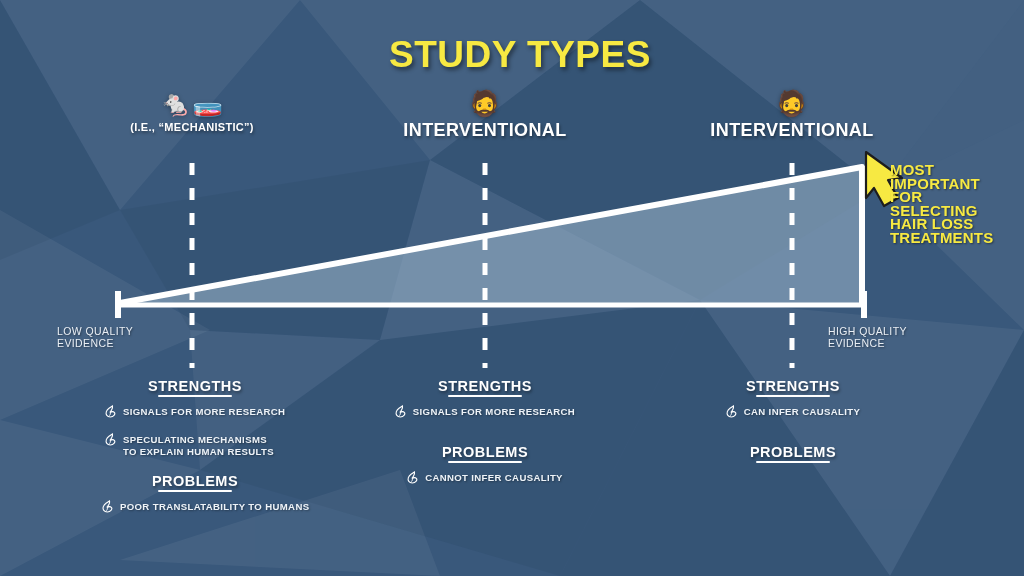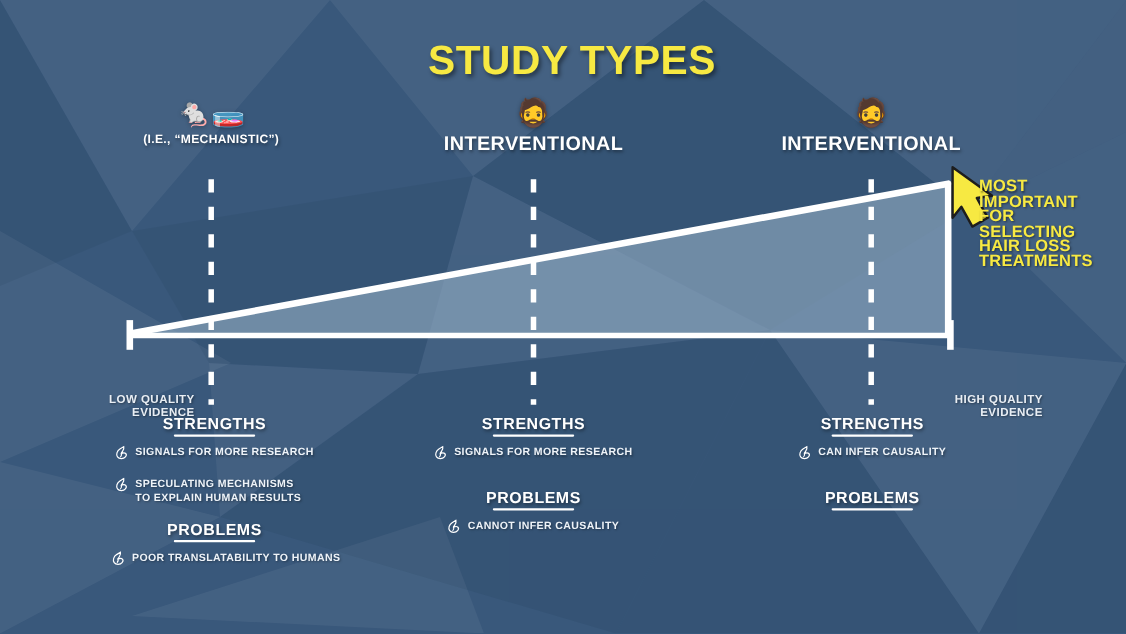--- a/index.html
+++ b/index.html
@@ -34,24 +34,23 @@
   .col-title{
     color:#ffffff;font-weight:bold;font-size:18px;letter-spacing:.4px;
     text-shadow:1px 2px 3px rgba(0,0,0,.4);
   }
   .col-sub{
     color:#ffffff;font-weight:bold;font-size:11px;letter-spacing:.3px;
     margin-top:1px;text-shadow:1px 2px 3px rgba(0,0,0,.4);
   }
   
   .axis-label{
-    position:absolute;text-align:right;color:#e9eef4;
-    font-size:10.5px;font-weight:bold;line-height:12px;letter-spacing:.4px;
+    position:absolute;text-align:left;color:#e9eef4;
+    font-size:10.5px;font-weight:normal;line-height:12px;letter-spacing:.4px;
     text-shadow:1px 1px 2px rgba(0,0,0,.4);
-    margin-top:32px;
   }
   
   .annot{
     position:absolute;left:890px;top:163px;width:120px;
     color:#f7e942;font-weight:bold;font-size:15px;line-height:13.5px;
     letter-spacing:.2px;text-shadow:1px 1px 2px rgba(0,0,0,.45);
   }
   
   .col-body{position:absolute;width:290px;}
   .sec-head{

